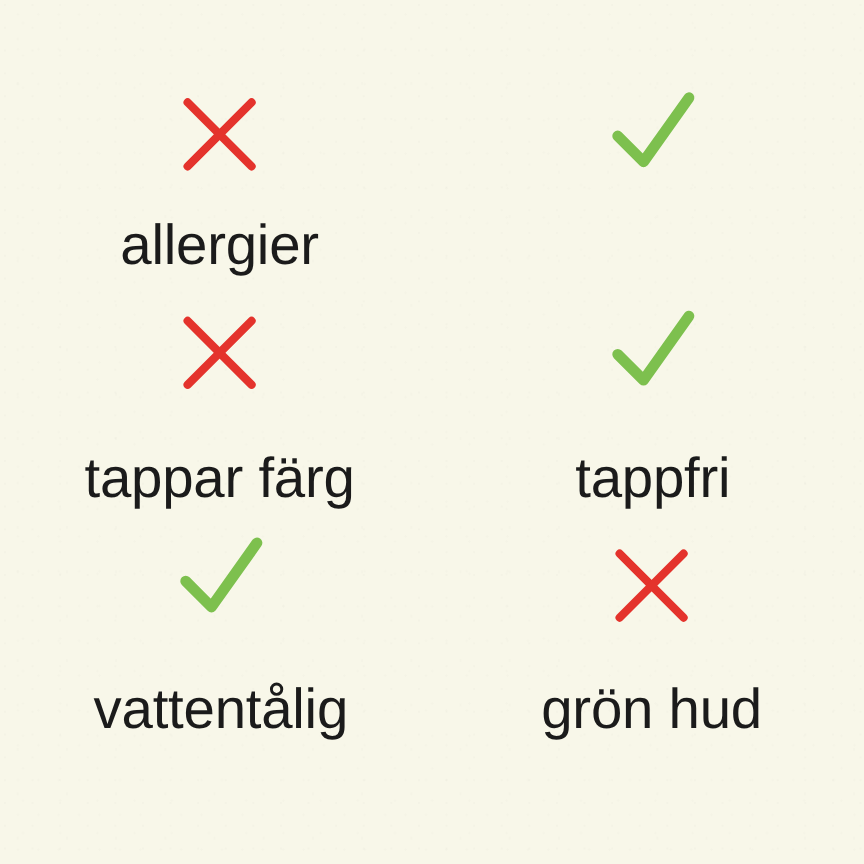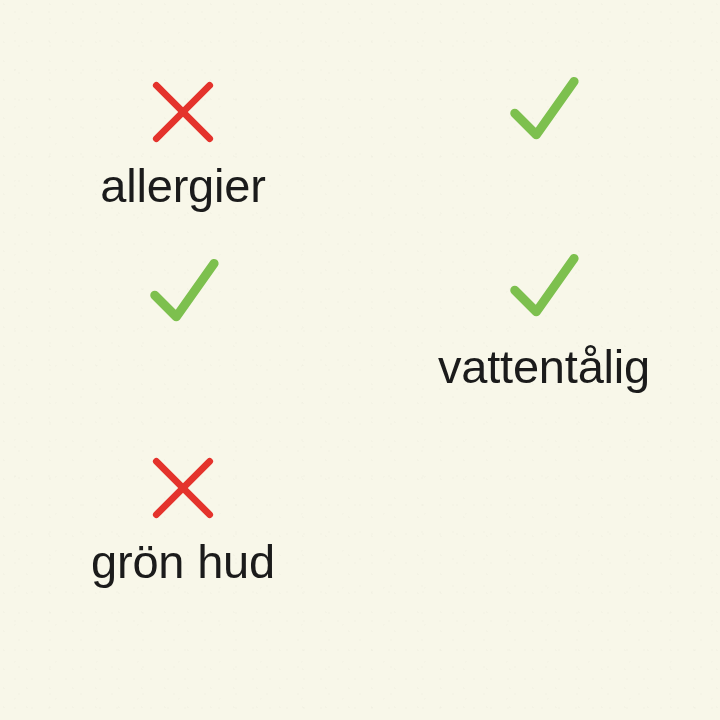--- a/index.html
+++ b/index.html
@@ -41,21 +41,21 @@
     grid-template-rows: 1fr 1fr 1fr;
     box-sizing: border-box;
     padding: 36px 0 104px 0;
   }
 
   .cell {
     position: relative;
     display: flex;
     flex-direction: column;
     align-items: center;
-    justify-content: flex-start;
+    justify-content: space-between;
   }
 
   .cell.col-left  { padding-left: 6px; }
   .cell.col-right { padding-left: 8px; }
 
   
   .mark {
     display: block;
     line-height: 0;
     margin-bottom: 14px;
@@ -106,27 +106,39 @@
     </div>
 
     <div class="cell col-right row-1">
       <span class="mark check">
         <svg viewBox="0 0 100 100" aria-hidden="true">
           <path d="M16 55 L41 80 L85 18" stroke="#7dc04e" stroke-width="10.5" stroke-linecap="round" stroke-linejoin="round" fill="none"></path>
         </svg>
       </span>
     </div>
 
+    <div class="cell col-left row-2">
+      <span class="mark cross">
+        <svg viewBox="0 0 100 100" aria-hidden="true">
+          <g stroke="#e4332c" stroke-width="9.5" stroke-linecap="round" fill="none">
+            <line x1="13" y1="13" x2="87" y2="87"></line>
+            <line x1="87" y1="13" x2="13" y2="87"></line>
+          </g>
+        </svg>
+      </span>
+      <span class="label">tappar färg</span>
+    </div>
 
     <div class="cell col-right row-2">
       <span class="mark check">
         <svg viewBox="0 0 100 100" aria-hidden="true">
           <path d="M16 55 L41 80 L85 18" stroke="#7dc04e" stroke-width="10.5" stroke-linecap="round" stroke-linejoin="round" fill="none"></path>
         </svg>
       </span>
+      <span class="label">tappfri</span>
     </div>
 
     <div class="cell col-right row-3">
       <span class="mark check">
         <svg viewBox="0 0 100 100" aria-hidden="true">
           <path d="M16 55 L41 80 L85 18" stroke="#7dc04e" stroke-width="10.5" stroke-linecap="round" stroke-linejoin="round" fill="none"></path>
         </svg>
       </span>
       <span class="label">vattentålig</span>
     </div>

